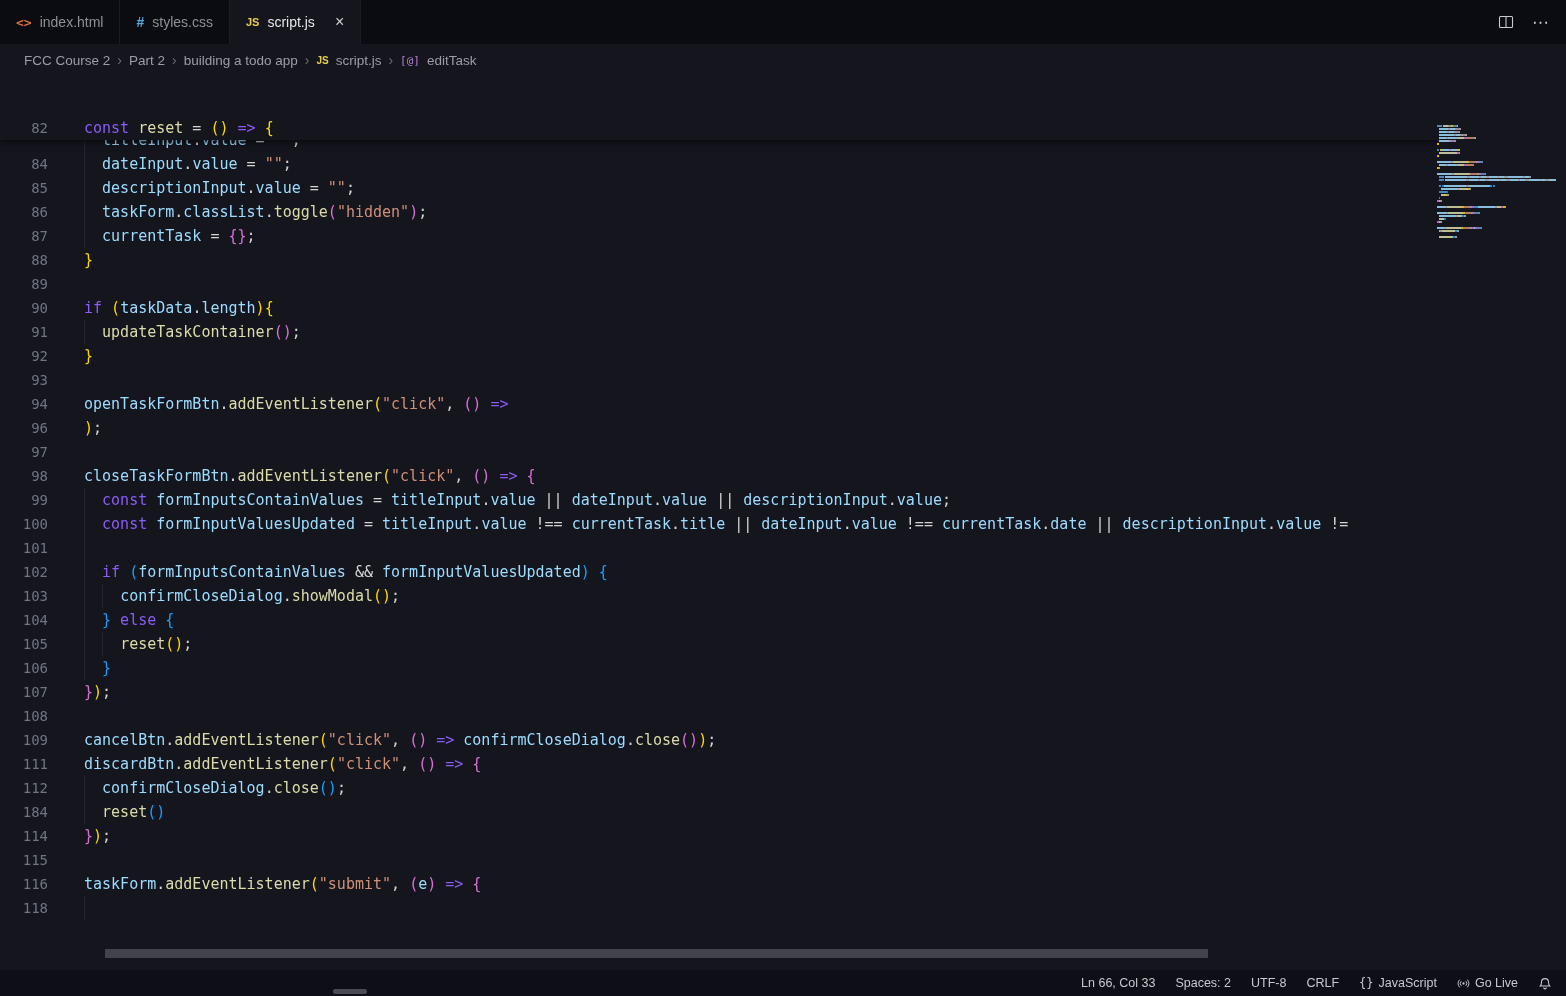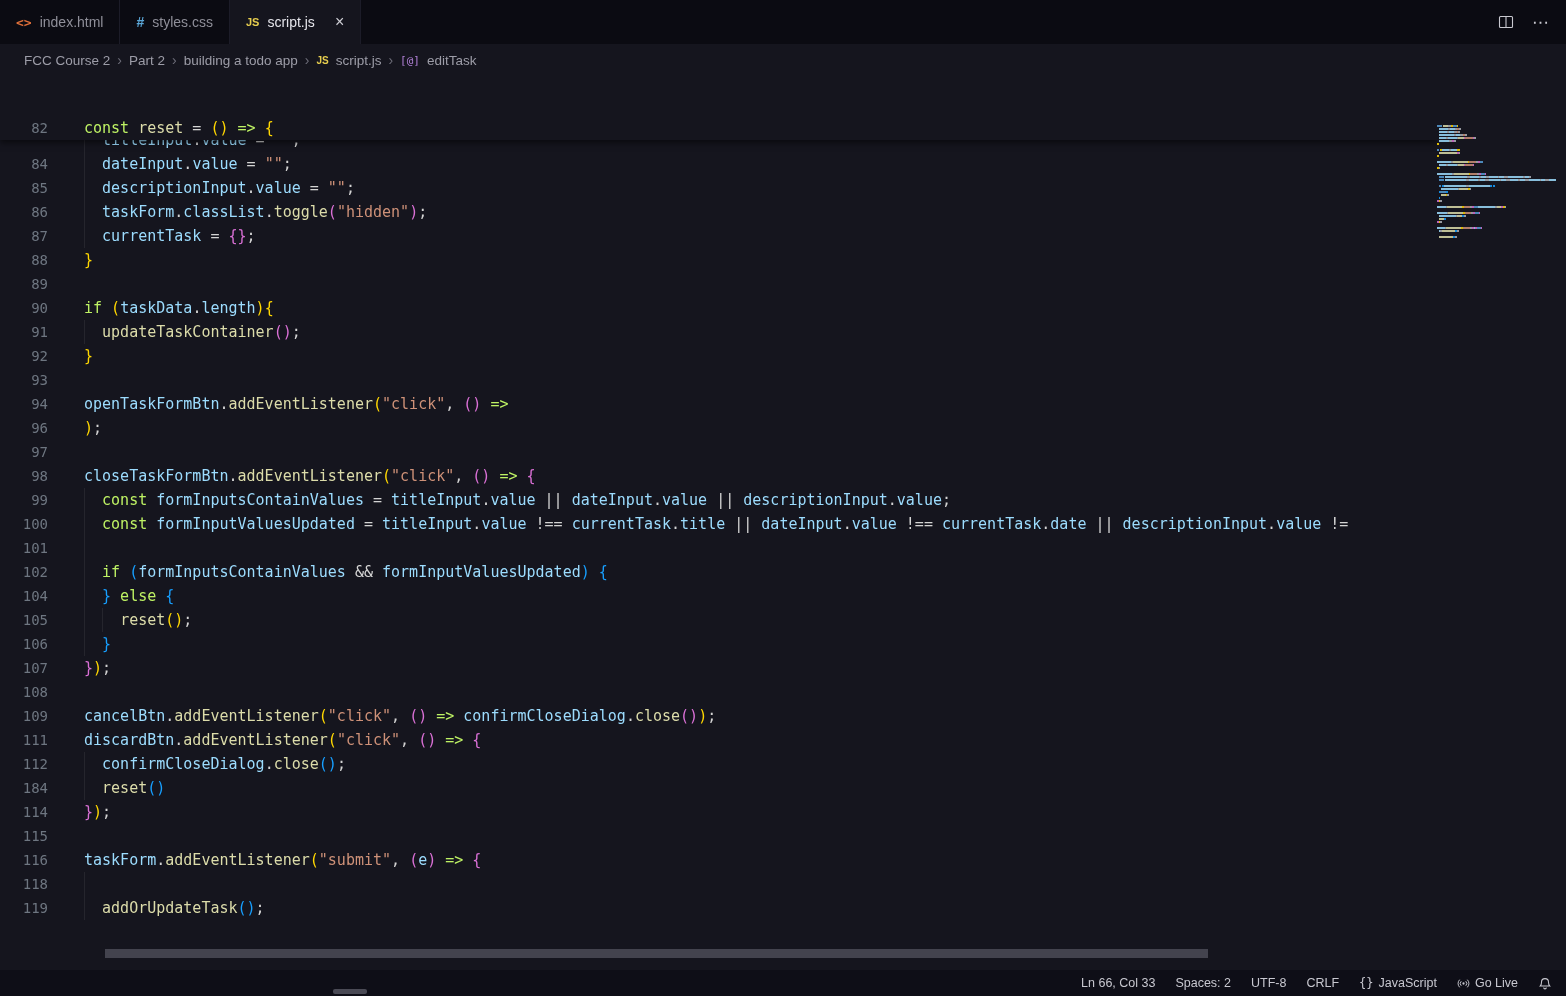--- a/index.html
+++ b/index.html
@@ -28,21 +28,21 @@
   .editor { position:absolute; top:76px; left:0; right:0; bottom:26px; overflow:hidden; background:#15151e;margin-top:40px; }
   .code-area { position:absolute; top:0; left:0; right:129px; bottom:0; overflow:hidden; }
   .row { display:flex; height:24px; line-height:24px; font-family:"DejaVu Sans Mono",monospace; font-size:15px; white-space:pre; }
   .ln { width:48px; flex:none; text-align:right; color:#6e7681; font-size:14px; }
   .codecell { position:relative; margin-left:36px; flex:1; overflow:hidden; }
   .guide { position:absolute; top:0; bottom:0; width:1px; background:rgba(255,255,255,0.07); }
   .row.sticky { position:relative; z-index:3; background:#15151e; box-shadow:0 3px 6px rgba(0,0,0,0.5); }
   .partial { height:12px; overflow:hidden; position:relative; }
   .partial .row { margin-top:-12px; }
 
-  .t-kw { color:#bef264; }
+  .t-kw { color:#8b5cf6; }
   .t-vr { color:#9cdcfe; }
   .t-fn { color:#dcdcaa; }
   .t-st { color:#ce9178; }
   .t-pn { color:#d4d4d4; }
   .t-p1 { color:#ffd700; }
   .t-p2 { color:#da70d6; }
   .t-p3 { color:#179fff; }
 
   
   .minimap { position:absolute; top:0; right:10px; width:119px; bottom:0; padding-top:9px; overflow:hidden; }
@@ -118,34 +118,34 @@
       <div class="row"><span class="ln">92</span><span class="codecell"><span class="t-p1">}</span></span></div>
       <div class="row"><span class="ln">93</span><span class="codecell"></span></div>
       <div class="row"><span class="ln">94</span><span class="codecell"><span class="t-vr">openTaskFormBtn</span><span class="t-pn">.</span><span class="t-fn">addEventListener</span><span class="t-p1">(</span><span class="t-st">"click"</span><span class="t-pn">, </span><span class="t-p2">()</span><span class="t-kw"> =&gt;</span></span></div>
       <div class="row"><span class="ln">96</span><span class="codecell"><span class="t-p1">)</span><span class="t-pn">;</span></span></div>
       <div class="row"><span class="ln">97</span><span class="codecell"></span></div>
       <div class="row"><span class="ln">98</span><span class="codecell"><span class="t-vr">closeTaskFormBtn</span><span class="t-pn">.</span><span class="t-fn">addEventListener</span><span class="t-p1">(</span><span class="t-st">"click"</span><span class="t-pn">, </span><span class="t-p2">()</span><span class="t-kw"> =&gt; </span><span class="t-p2">{</span></span></div>
       <div class="row"><span class="ln">99</span><span class="codecell"><i class="guide" style="left: 0px;"></i><span class="t-pn">  </span><span class="t-kw">const</span><span class="t-pn"> </span><span class="t-vr">formInputsContainValues</span><span class="t-pn"> = </span><span class="t-vr">titleInput</span><span class="t-pn">.</span><span class="t-vr">value</span><span class="t-pn"> || </span><span class="t-vr">dateInput</span><span class="t-pn">.</span><span class="t-vr">value</span><span class="t-pn"> || </span><span class="t-vr">descriptionInput</span><span class="t-pn">.</span><span class="t-vr">value</span><span class="t-pn">;</span></span></div>
       <div class="row"><span class="ln">100</span><span class="codecell"><i class="guide" style="left: 0px;"></i><span class="t-pn">  </span><span class="t-kw">const</span><span class="t-pn"> </span><span class="t-vr">formInputValuesUpdated</span><span class="t-pn"> = </span><span class="t-vr">titleInput</span><span class="t-pn">.</span><span class="t-vr">value</span><span class="t-pn"> !== </span><span class="t-vr">currentTask</span><span class="t-pn">.</span><span class="t-vr">title</span><span class="t-pn"> || </span><span class="t-vr">dateInput</span><span class="t-pn">.</span><span class="t-vr">value</span><span class="t-pn"> !== </span><span class="t-vr">currentTask</span><span class="t-pn">.</span><span class="t-vr">date</span><span class="t-pn"> || </span><span class="t-vr">descriptionInput</span><span class="t-pn">.</span><span class="t-vr">value</span><span class="t-pn"> !=</span></span></div>
       <div class="row"><span class="ln">101</span><span class="codecell"><i class="guide" style="left: 0px;"></i></span></div>
       <div class="row"><span class="ln">102</span><span class="codecell"><i class="guide" style="left: 0px;"></i><span class="t-pn">  </span><span class="t-kw">if</span><span class="t-pn"> </span><span class="t-p3">(</span><span class="t-vr">formInputsContainValues</span><span class="t-pn"> &amp;&amp; </span><span class="t-vr">formInputValuesUpdated</span><span class="t-p3">)</span><span class="t-pn"> </span><span class="t-p3">{</span></span></div>
+      <div class="row"><span class="ln">103</span><span class="codecell"><i class="guide" style="left: 0px;"></i><i class="guide" style="left: 18.0666px;"></i><span class="t-pn">    </span><span class="t-vr">confirmCloseDialog</span><span class="t-pn">.</span><span class="t-fn">showModal</span><span class="t-p1">()</span><span class="t-pn">;</span></span></div>
       <div class="row"><span class="ln">104</span><span class="codecell"><i class="guide" style="left: 0px;"></i><span class="t-pn">  </span><span class="t-p3">}</span><span class="t-kw"> else </span><span class="t-p3">{</span></span></div>
       <div class="row"><span class="ln">105</span><span class="codecell"><i class="guide" style="left: 0px;"></i><i class="guide" style="left: 18.0666px;"></i><span class="t-pn">    </span><span class="t-fn">reset</span><span class="t-p1">()</span><span class="t-pn">;</span></span></div>
       <div class="row"><span class="ln">106</span><span class="codecell"><i class="guide" style="left: 0px;"></i><span class="t-pn">  </span><span class="t-p3">}</span></span></div>
       <div class="row"><span class="ln">107</span><span class="codecell"><span class="t-p2">}</span><span class="t-p1">)</span><span class="t-pn">;</span></span></div>
       <div class="row"><span class="ln">108</span><span class="codecell"></span></div>
       <div class="row"><span class="ln">109</span><span class="codecell"><span class="t-vr">cancelBtn</span><span class="t-pn">.</span><span class="t-fn">addEventListener</span><span class="t-p1">(</span><span class="t-st">"click"</span><span class="t-pn">, </span><span class="t-p2">()</span><span class="t-kw"> =&gt; </span><span class="t-vr">confirmCloseDialog</span><span class="t-pn">.</span><span class="t-fn">close</span><span class="t-p2">()</span><span class="t-p1">)</span><span class="t-pn">;</span></span></div>
       <div class="row"><span class="ln">111</span><span class="codecell"><span class="t-vr">discardBtn</span><span class="t-pn">.</span><span class="t-fn">addEventListener</span><span class="t-p1">(</span><span class="t-st">"click"</span><span class="t-pn">, </span><span class="t-p2">()</span><span class="t-kw"> =&gt; </span><span class="t-p2">{</span></span></div>
       <div class="row"><span class="ln">112</span><span class="codecell"><i class="guide" style="left: 0px;"></i><span class="t-pn">  </span><span class="t-vr">confirmCloseDialog</span><span class="t-pn">.</span><span class="t-fn">close</span><span class="t-p3">()</span><span class="t-pn">;</span></span></div>
       <div class="row"><span class="ln">184</span><span class="codecell"><i class="guide" style="left: 0px;"></i><span class="t-pn">  </span><span class="t-fn">reset</span><span class="t-p3">()</span></span></div>
       <div class="row"><span class="ln">114</span><span class="codecell"><span class="t-p2">}</span><span class="t-p1">)</span><span class="t-pn">;</span></span></div>
       <div class="row"><span class="ln">115</span><span class="codecell"></span></div>
       <div class="row"><span class="ln">116</span><span class="codecell"><span class="t-vr">taskForm</span><span class="t-pn">.</span><span class="t-fn">addEventListener</span><span class="t-p1">(</span><span class="t-st">"submit"</span><span class="t-pn">, </span><span class="t-p2">(</span><span class="t-vr">e</span><span class="t-p2">)</span><span class="t-kw"> =&gt; </span><span class="t-p2">{</span></span></div>
       <div class="row"><span class="ln">118</span><span class="codecell"><i class="guide" style="left: 0px;"></i></span></div>
-      <div class="row"><span class="ln">119</span><span class="codecell"><i class="guide" style="left: 0px;"></i><span class="t-pn">  </span><span class="t-fn">addOrUpdateTask</span><span class="t-p3">()</span><span class="t-pn">;</span></span></div>
     </div>
   <div class="minimap" id="minimap">
       <div class="mrow"><span class="mseg" style="width: 4.75px; background: rgb(86, 156, 214);"></span><span class="mseg" style="width: 1.5px; background: transparent;"></span><span class="mseg" style="width: 4.75px; background: rgb(220, 220, 170);"></span><span class="mseg" style="width: 2.85px; background: rgb(174, 178, 184);"></span><span class="mseg" style="width: 1.9px; background: rgb(255, 215, 0);"></span><span class="mseg" style="width: 3.8px; background: rgb(86, 156, 214);"></span><span class="mseg" style="width: 1.5px; background: rgb(255, 215, 0);"></span></div>
       <div class="mrow"><span class="mseg" style="width: 1.9px; background: transparent;"></span><span class="mseg" style="width: 9.5px; background: rgb(156, 220, 254);"></span><span class="mseg" style="width: 1.5px; background: rgb(174, 178, 184);"></span><span class="mseg" style="width: 4.75px; background: rgb(156, 220, 254);"></span><span class="mseg" style="width: 2.85px; background: rgb(174, 178, 184);"></span><span class="mseg" style="width: 1.9px; background: rgb(206, 145, 120);"></span><span class="mseg" style="width: 1.5px; background: rgb(174, 178, 184);"></span></div>
       <div class="mrow"><span class="mseg" style="width: 1.9px; background: transparent;"></span><span class="mseg" style="width: 8.55px; background: rgb(156, 220, 254);"></span><span class="mseg" style="width: 1.5px; background: rgb(174, 178, 184);"></span><span class="mseg" style="width: 4.75px; background: rgb(156, 220, 254);"></span><span class="mseg" style="width: 2.85px; background: rgb(174, 178, 184);"></span><span class="mseg" style="width: 1.9px; background: rgb(206, 145, 120);"></span><span class="mseg" style="width: 1.5px; background: rgb(174, 178, 184);"></span></div>
       <div class="mrow"><span class="mseg" style="width: 1.9px; background: transparent;"></span><span class="mseg" style="width: 15.2px; background: rgb(156, 220, 254);"></span><span class="mseg" style="width: 1.5px; background: rgb(174, 178, 184);"></span><span class="mseg" style="width: 4.75px; background: rgb(156, 220, 254);"></span><span class="mseg" style="width: 2.85px; background: rgb(174, 178, 184);"></span><span class="mseg" style="width: 1.9px; background: rgb(206, 145, 120);"></span><span class="mseg" style="width: 1.5px; background: rgb(174, 178, 184);"></span></div>
       <div class="mrow"><span class="mseg" style="width: 1.9px; background: transparent;"></span><span class="mseg" style="width: 7.6px; background: rgb(156, 220, 254);"></span><span class="mseg" style="width: 1.5px; background: rgb(174, 178, 184);"></span><span class="mseg" style="width: 8.55px; background: rgb(156, 220, 254);"></span><span class="mseg" style="width: 1.5px; background: rgb(174, 178, 184);"></span><span class="mseg" style="width: 5.7px; background: rgb(220, 220, 170);"></span><span class="mseg" style="width: 1.5px; background: rgb(218, 112, 214);"></span><span class="mseg" style="width: 7.6px; background: rgb(206, 145, 120);"></span><span class="mseg" style="width: 1.5px; background: rgb(218, 112, 214);"></span><span class="mseg" style="width: 1.5px; background: rgb(174, 178, 184);"></span></div>
       <div class="mrow"><span class="mseg" style="width: 1.9px; background: transparent;"></span><span class="mseg" style="width: 10.45px; background: rgb(156, 220, 254);"></span><span class="mseg" style="width: 2.85px; background: rgb(174, 178, 184);"></span><span class="mseg" style="width: 1.9px; background: rgb(218, 112, 214);"></span><span class="mseg" style="width: 1.5px; background: rgb(174, 178, 184);"></span></div>
       <div class="mrow"><span class="mseg" style="width: 1.5px; background: rgb(255, 215, 0);"></span></div>
       <div class="mrow"></div>

